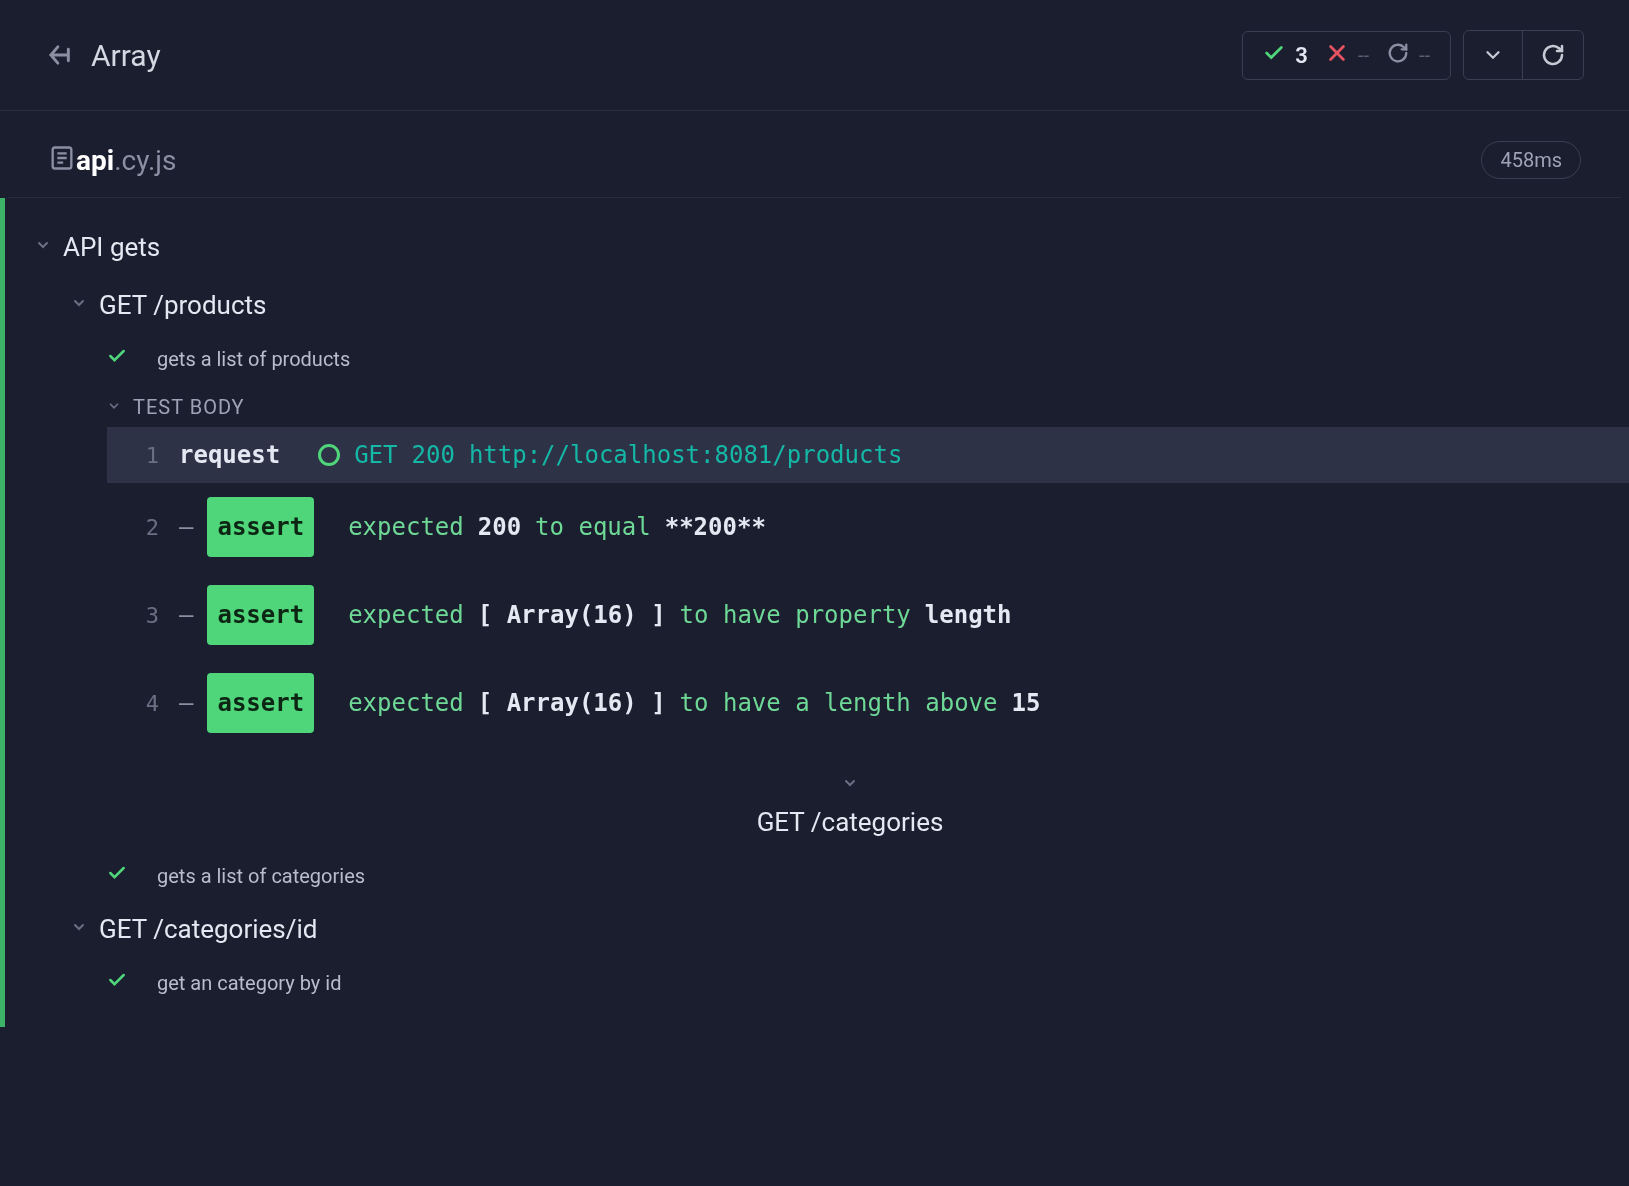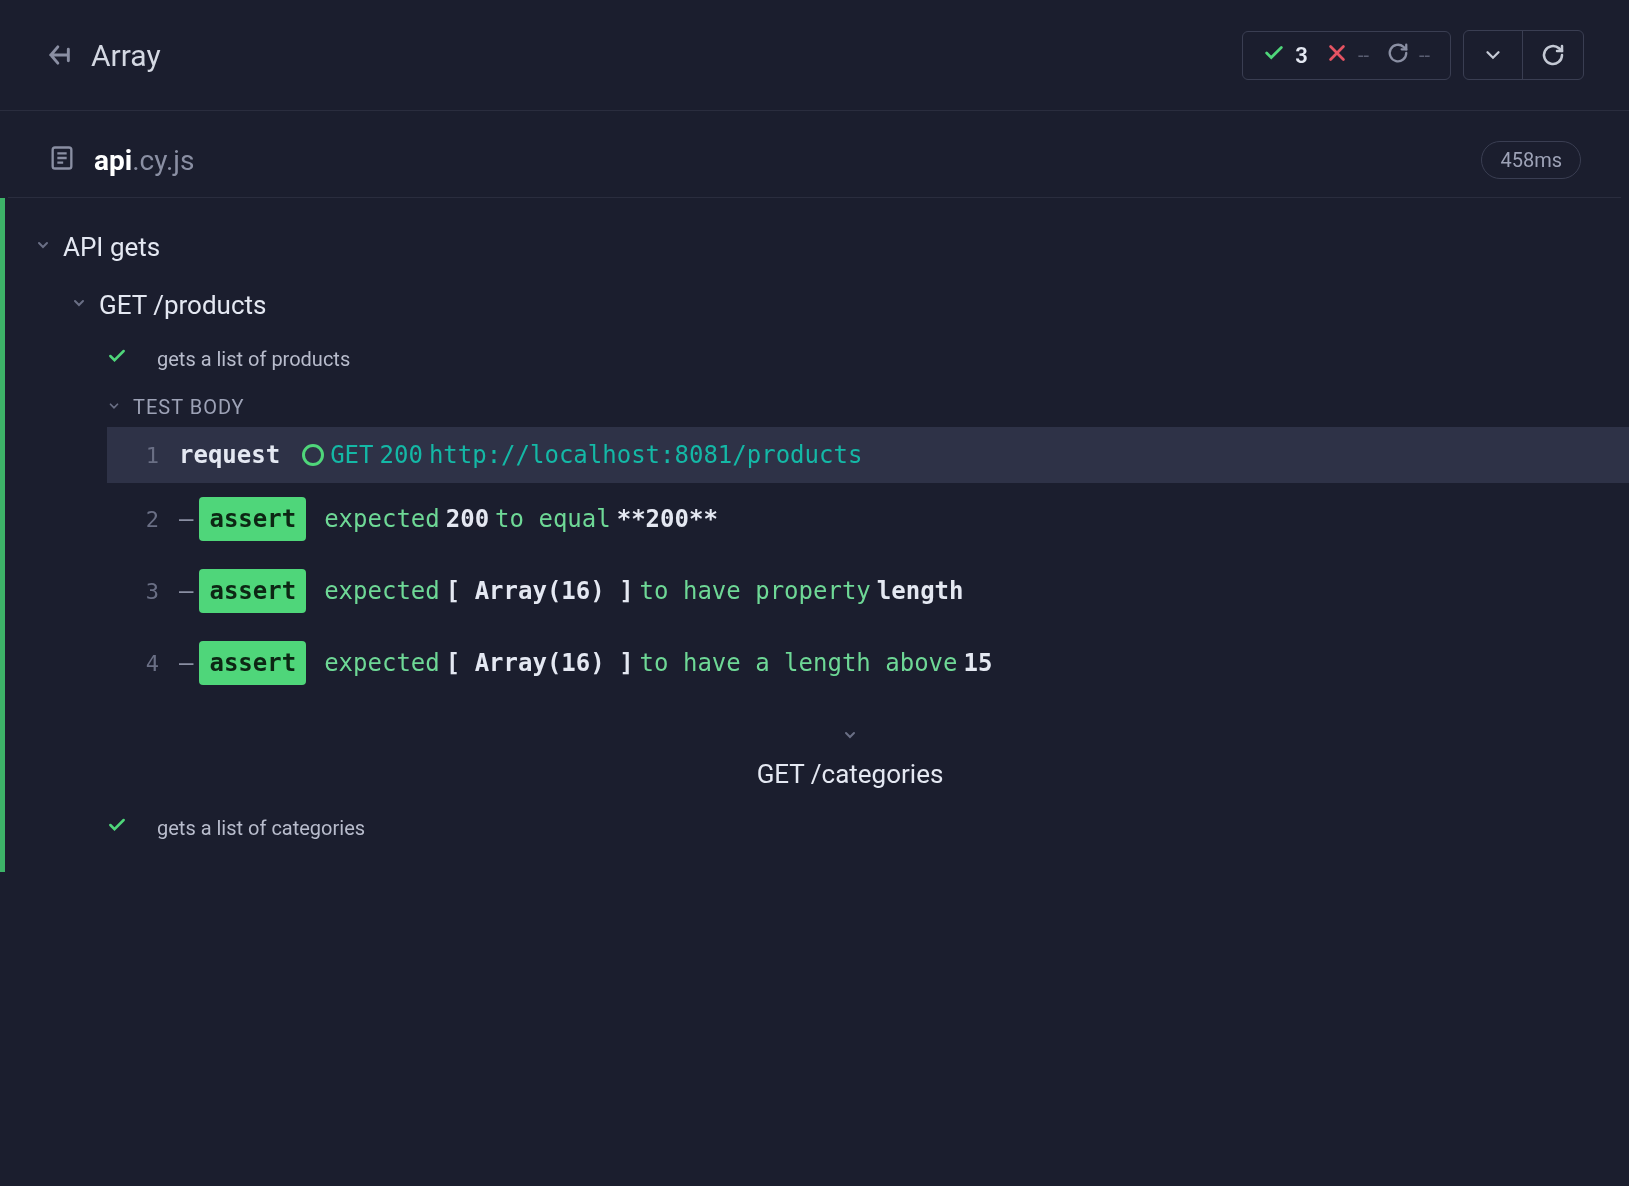--- a/index.html
+++ b/index.html
@@ -74,21 +74,21 @@
     .control-btn + .control-btn { border-left: 1px solid #3a3e52; }
     
     .file-row {
       display: flex;
       justify-content: space-between;
       align-items: center;
       padding: 30px 40px 18px 40px;
       border-bottom: 1px solid #2a2d3e;
       margin: 0 8px;
     }
-    .file-left { display: flex; align-items: center; gap: 18px; }
+    .file-left { display: flex; align-items: center; }
     .file-icon { color: #8a8fa3; }
     .file-name { font-size: 28px; }
     .file-name .bold { color: #ffffff; font-weight: 700; }
     .file-name .ext { color: #8a8fa3; }
     .duration-badge {
       border: 1px solid #3a3e52;
       border-radius: 20px;
       padding: 6px 18px;
       color: #9da2b6;
       font-size: 20px;
@@ -148,34 +148,34 @@
     }
     .command-row.highlighted {
       background: #2e3247;
     }
     .line-num {
       width: 40px;
       text-align: right;
       color: #6a6f85;
       font-size: 22px;
     }
-    .cmd-body { display: flex; align-items: center; gap: 6px; flex-wrap: nowrap;}
+    .cmd-body { display: flex; align-items: center; gap: 14px; flex-wrap: nowrap;}
     .cmd-name { color: #e4e8f2; font-weight: 600; }
     .circle-icon {
       width: 22px; height: 22px;
       border: 3px solid #4fd67a;
       border-radius: 50%;
       display: inline-block;
     }
     .cmd-text { color: #14b8a6; text-align: right; }
     .dash { color: #8a8fa3; }
     .assert-badge {
       background: #4fd67a;
       color: #0d2614;
-      padding: 8px 10px;
+      padding: 16px 10px;
       border-radius: 4px;
       font-weight: 700;
       text-align: right;
     }
     .green-text { color: #6ed896; }
     .bold-white { color: #e4e8f2; font-weight: 700; }
   </style>
 </head>
 <body>
 
@@ -355,15 +355,35 @@
           <span class="test-check">
             <svg width="20" height="20" viewBox="0 0 24 24" fill="none" stroke="currentColor" stroke-width="3" stroke-linecap="round">
                 <path d="M4 12l5 5L20 6"></path>
               </svg>
           </span>
           <span>gets a list of categories</span>
         </div>
       </div>
     </div>
 
+    <div class="nested">
+      <div class="suite-header">
+        <span class="chevron">
+          <svg width="16" height="16" viewBox="0 0 24 24" fill="none" stroke="currentColor" stroke-width="3" stroke-linecap="round">
+              <path d="M6 9l6 6 6-6"></path>
+            </svg>
+        </span>
+        <span class="suite-title">GET /categories/id</span>
+      </div>
+      <div class="nested">
+        <div class="test-row">
+          <span class="test-check">
+            <svg width="20" height="20" viewBox="0 0 24 24" fill="none" stroke="currentColor" stroke-width="3" stroke-linecap="round">
+                <path d="M4 12l5 5L20 6"></path>
+              </svg>
+          </span>
+          <span>get an category by id</span>
+        </div>
+      </div>
+    </div>
 
   </div>
 </div>
 
 </body></html>

